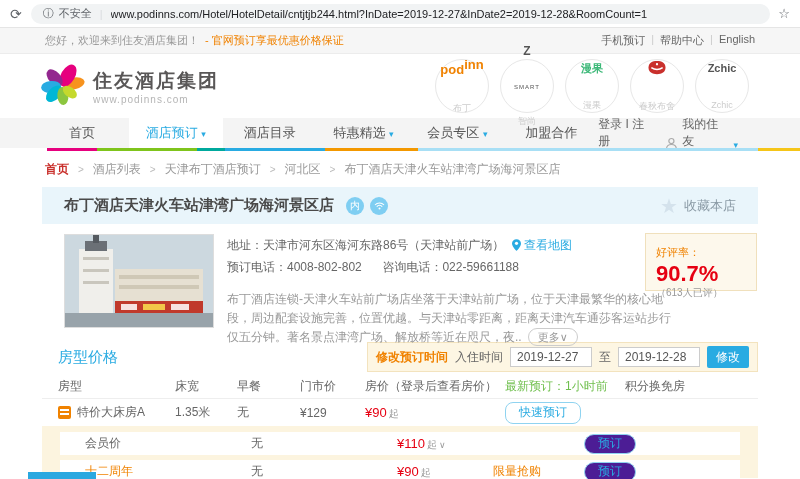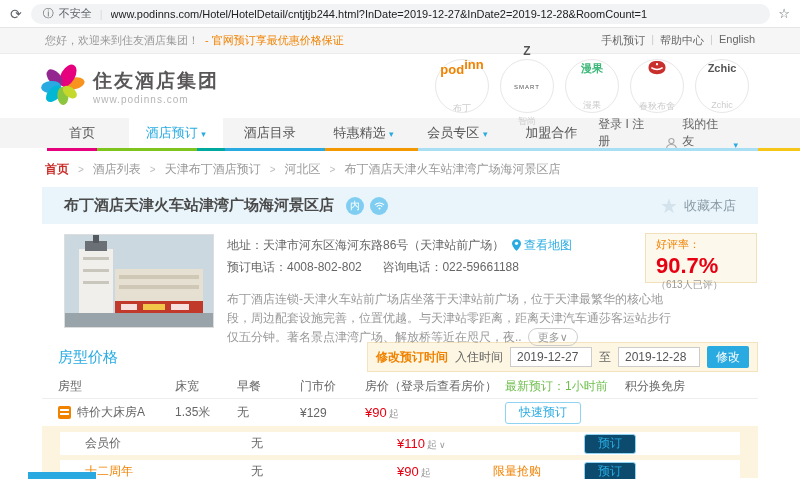--- a/index.html
+++ b/index.html
@@ -73,22 +73,22 @@
   .fav { margin-left:auto; display:flex; align-items:center; gap:6px; color:#8a9aa5;
     font-size:13px; cursor:pointer; }
   .fav .star { color:#d4e2ec; font-size:20px; }
 
   
   .info { position:relative; height:115px; }
   .photo { position:absolute; left:22px; top:10px; width:150px; height:94px;
     border:1px solid #ddd; background:#cdd9e0; overflow:hidden; }
   .addr-block { position:absolute; left:185px; top:10px; font-size:12px; color:#666; line-height:22px; }
   .map-link { color:#29abe2; cursor:pointer; }
-  .review-box { position:absolute; right:1px; top:9px; width:112px; height:50px;
-    background:#fdf8ec; border:1px solid #f0e0bc; padding:4px 10px; line-height:1.25; }
+  .review-box { position:absolute; right:1px; top:9px; width:112px; height:58px;
+    background:#fdf8ec; border:1px solid #f0e0bc; padding:12px 10px; line-height:1.25; }
   .review-box .rl { color:#f08200; font-size:11px; }
   .review-box .rv { color:#e60012; font-size:22px; font-weight:bold; }
   .review-box .rc { color:#999; font-size:10px; }
   .desc { position:absolute; left:185px; top:66px; width:452px; font-size:12px;
     color:#999; line-height:19px; }
   .more-btn { display:inline-block; border:1px solid #ccc; border-radius:9px;
     padding:0 9px; font-size:11px; color:#999; line-height:16px; margin-left:6px; cursor:pointer; }
 
   
   .rooms-head { height:36px; display:flex; align-items:center; }
@@ -109,30 +109,30 @@
   .tbl-head .new-order { color:#6fbf4d; }
   .main-row { height:27px; font-size:12px; color:#666; }
   .room-name { display:flex; align-items:center; gap:6px; }
   .bed-icon { width:13px; height:13px; background:#f08200; border-radius:2px; position:relative; }
   .bed-icon::before { content:""; position:absolute; left:2px; right:2px; top:3px;
     height:2px; background:#fff; box-shadow:0 4px 0 #fff; }
   .price-red { color:#e60012; font-size:13px; }
   .suffix { color:#999; font-size:10px; margin-left:2px; }
   .arrow-down { color:#999; font-size:9px; margin-left:2px; }
   .book-btn { width:76px; height:22px; background:#fff; border:1px solid #8fd3f0;
-    color:#29abe2; font-size:12px; border-radius:3px; cursor:pointer; font-family:inherit; }
+    color:#29abe2; font-size:12px; border-radius:8px; cursor:pointer; font-family:inherit; }
 
   
   .subpanel { background:#fcf4df; padding:6px 18px 8px; height:52px; }
   .sub-row { background:#fff; height:23px; margin-bottom:5px; display:grid;
     grid-template-columns:150px 130px 80px 75px 1fr; align-items:center;
     padding-left:25px; font-size:12px; color:#666;gap:16px; }
   .sub-row .orange { color:#f08200; }
-  .small-book-btn { width:52px; height:20px; background:#0c4a6e; border:1px solid #8fd3f0;
-    color:#29abe2; font-size:12px; border-radius:3px; cursor:pointer; font-family:Liberation Sans, sans-serif; }
+  .small-book-btn { width:52px; height:20px; background:#4c1d95; border:1px solid #8fd3f0;
+    color:#29abe2; font-size:12px; border-radius:10px; cursor:pointer; font-family:Liberation Sans, sans-serif; }
 
   .bottom-blue { position:absolute; left:28px; bottom:0; width:68px; height:7px; background:#2aa8e0; }
 </style>
 </head>
 <body>
 
 <div class="chrome">
   <span class="reload">⟳</span>
   <div class="addr-pill">
     <span class="info-i">ⓘ</span>

